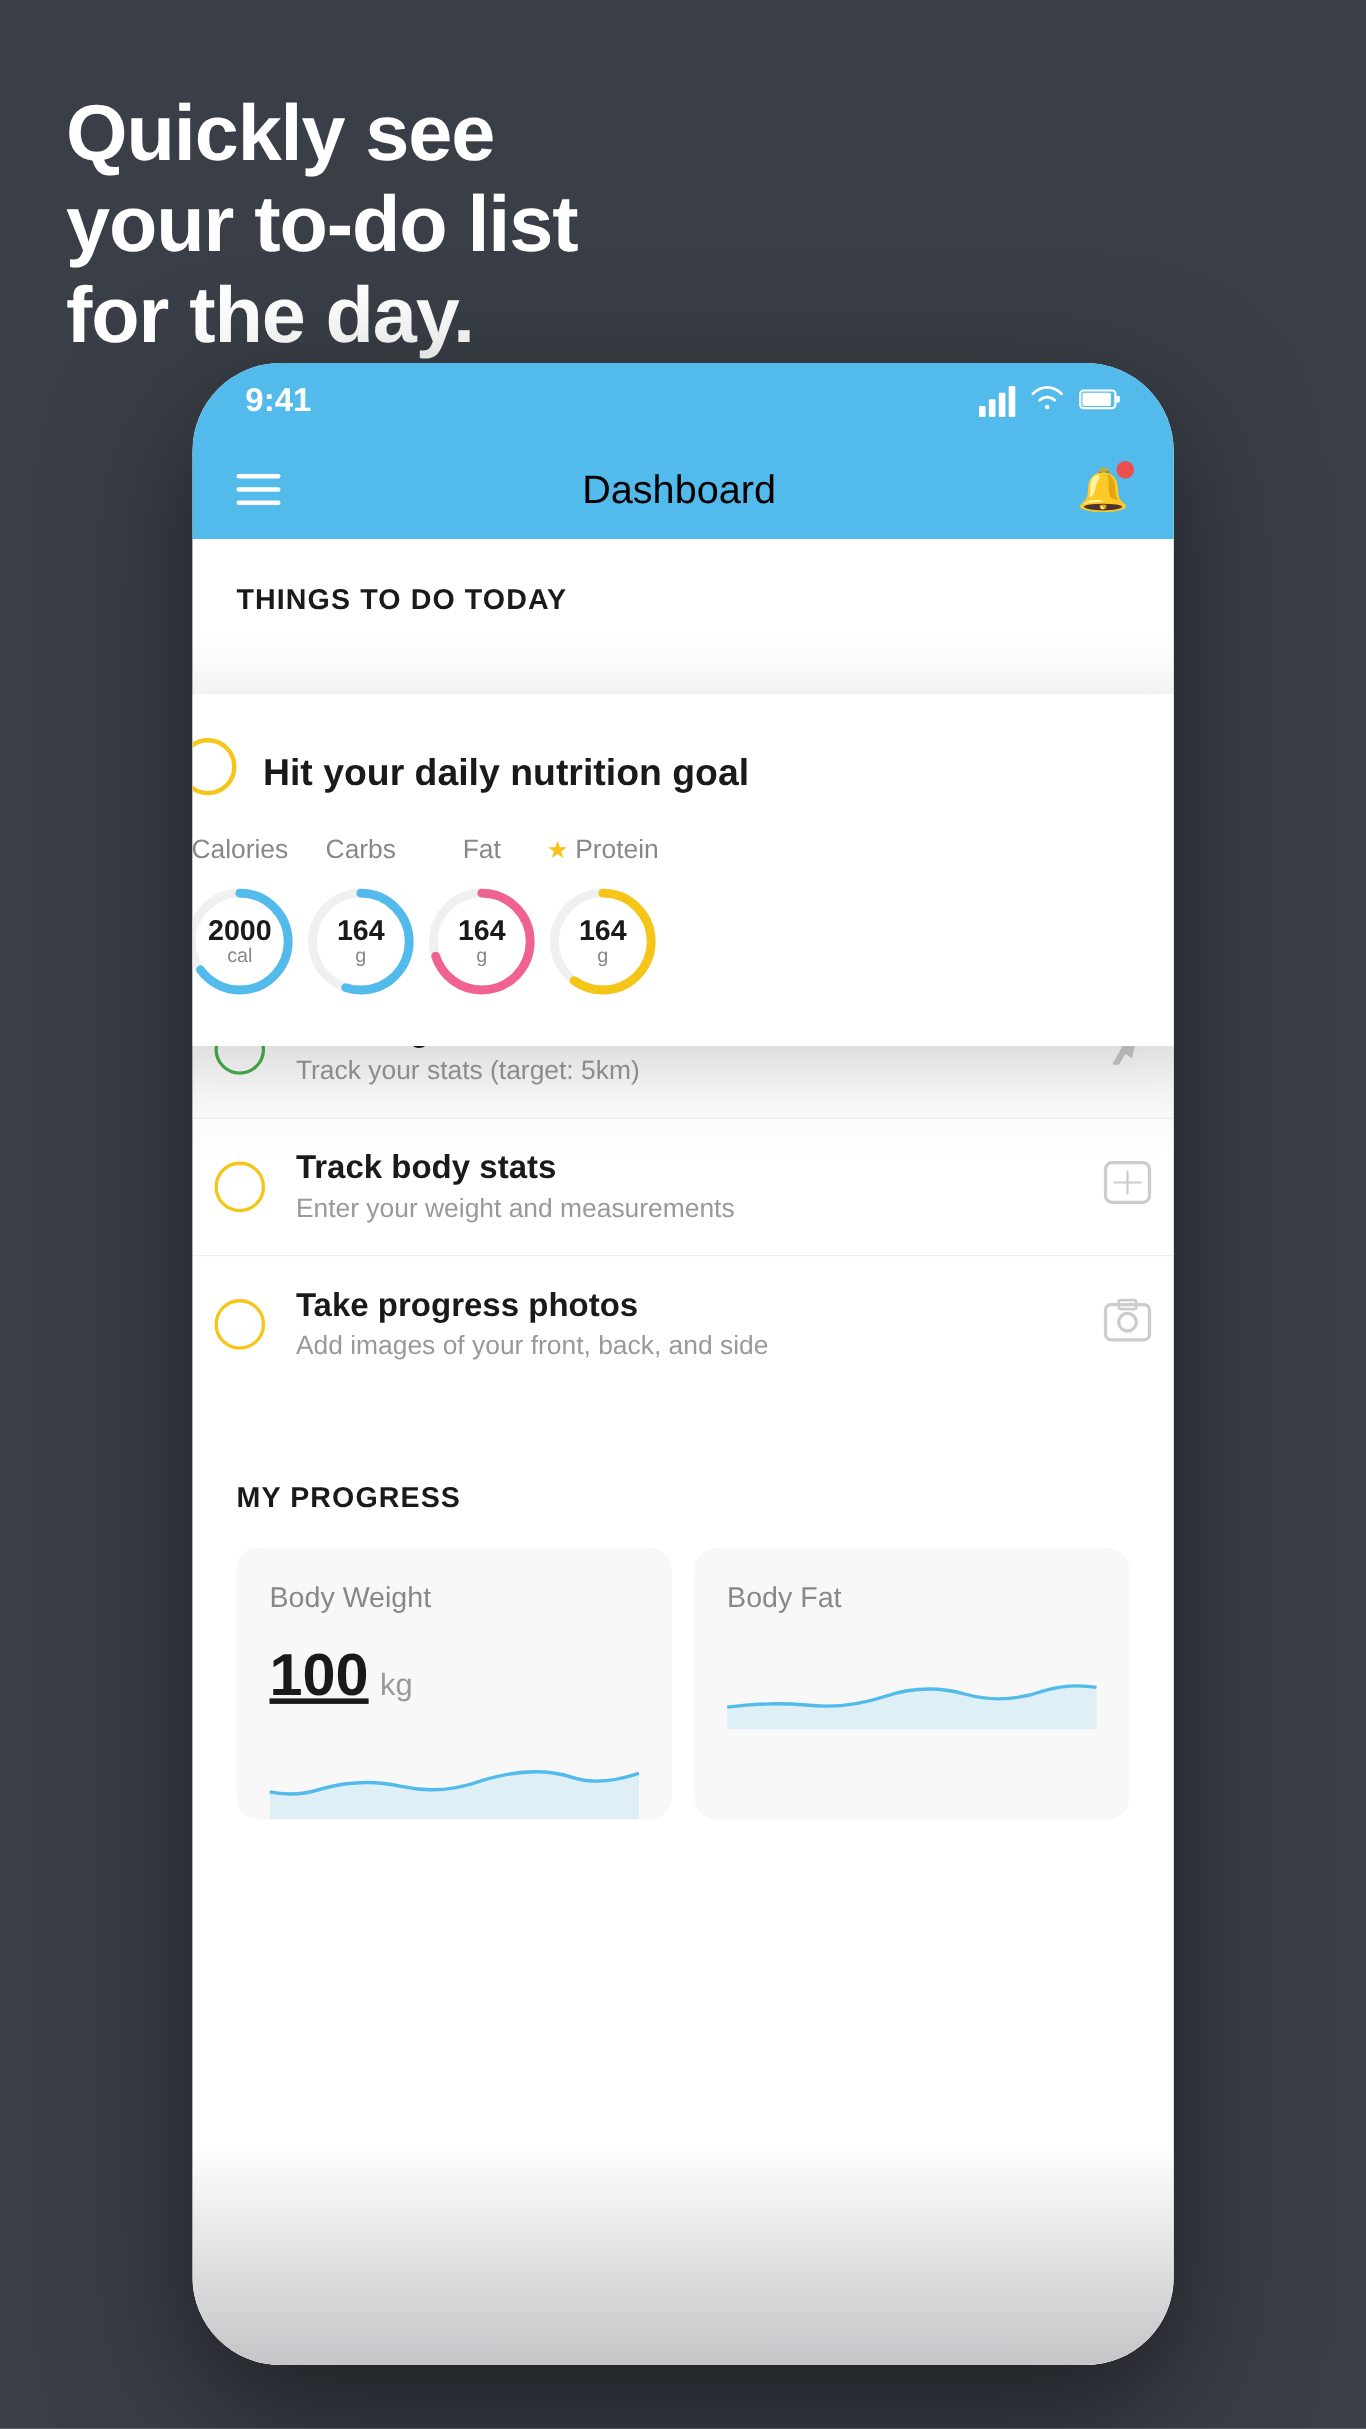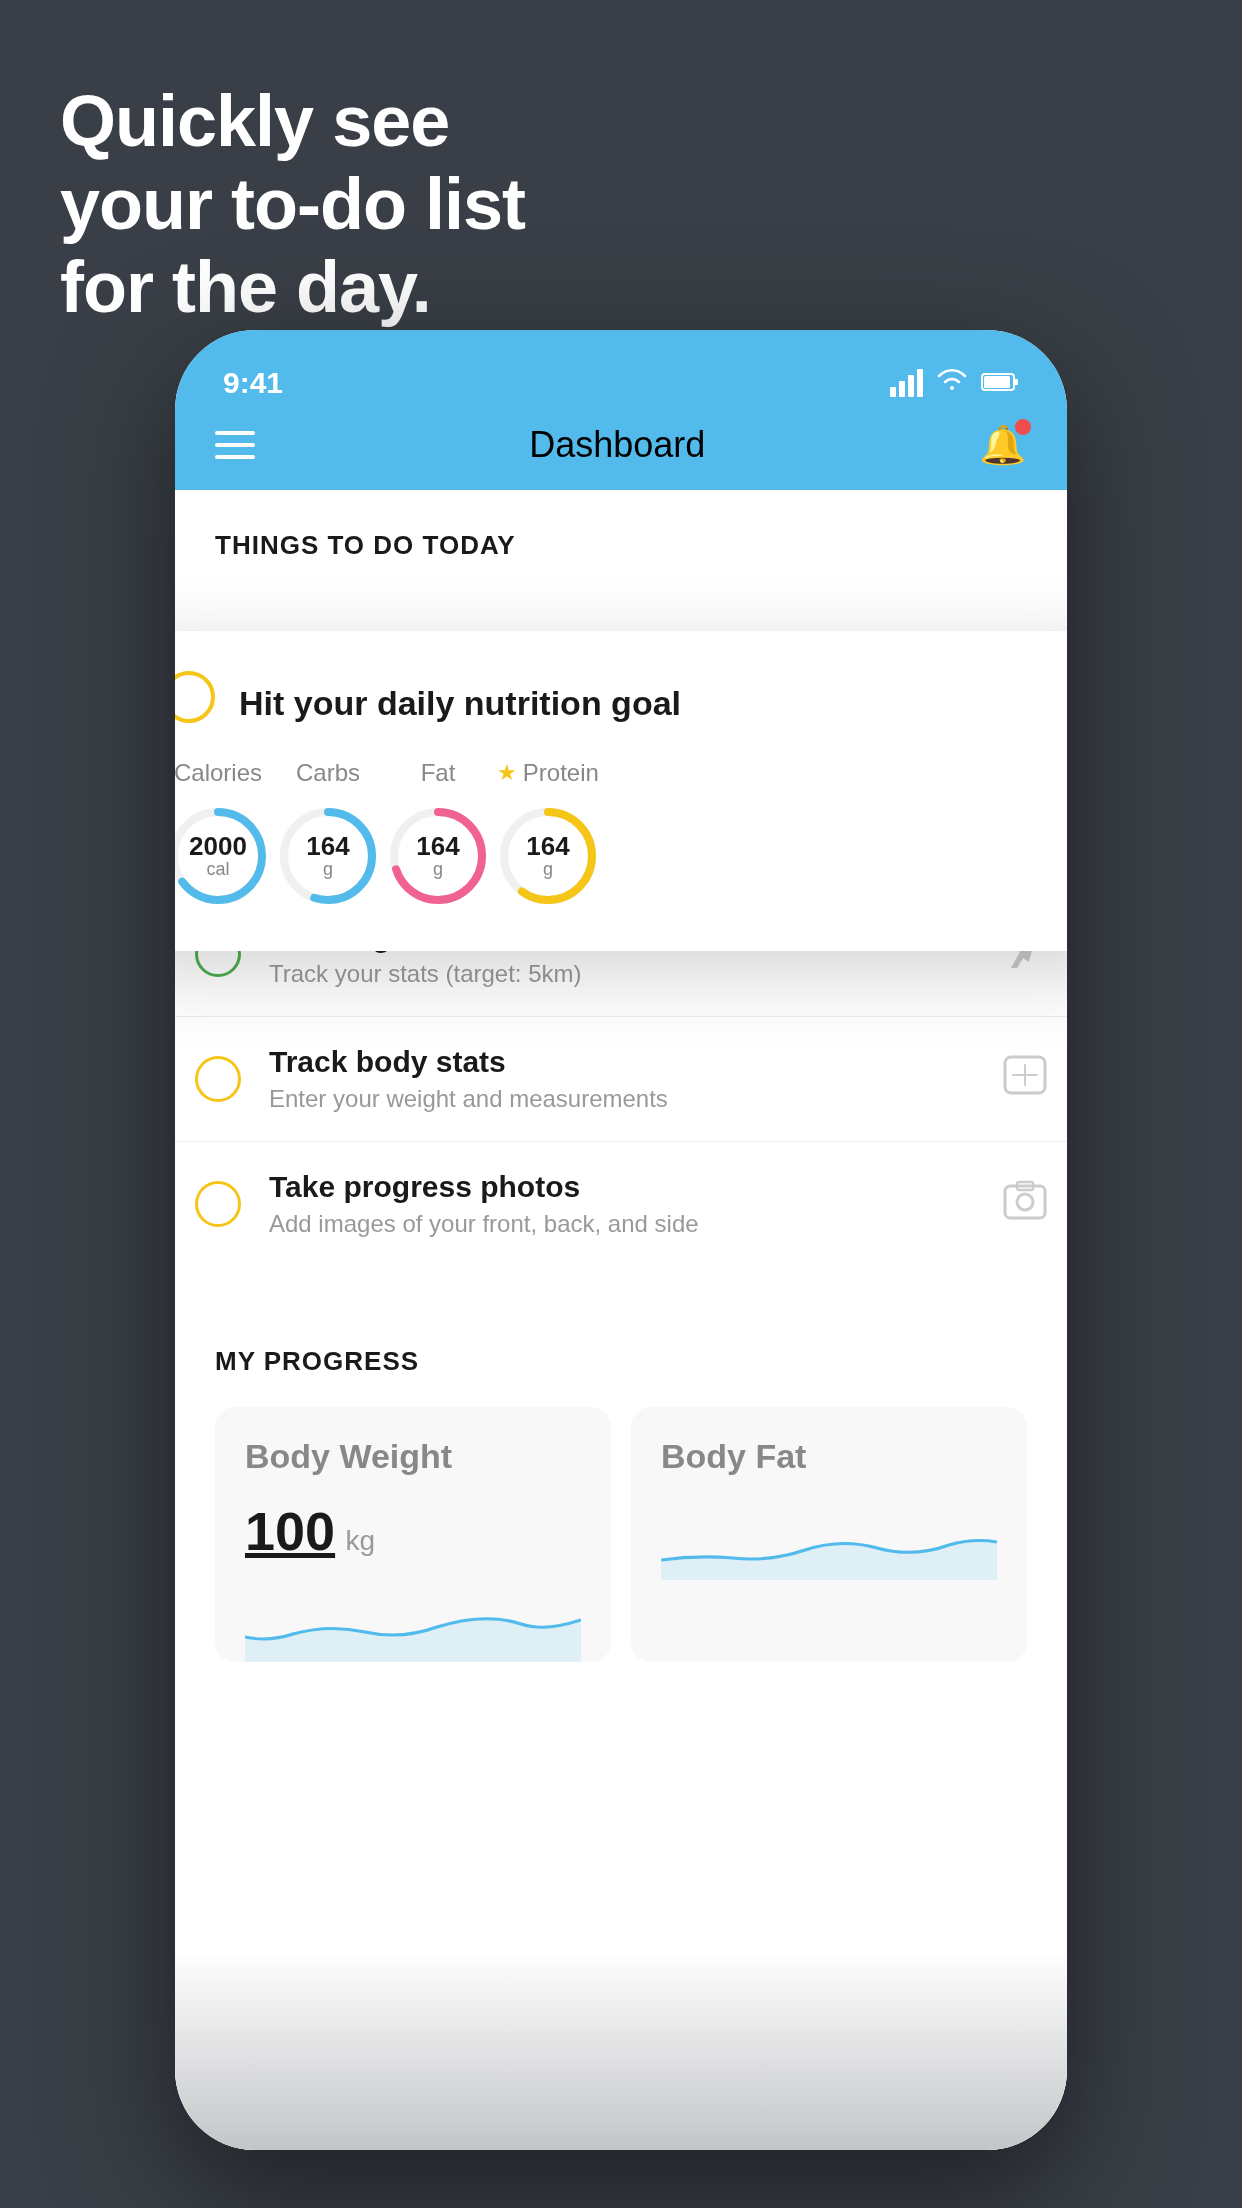--- a/index.html
+++ b/index.html
@@ -42,21 +42,21 @@
       overflow: hidden;
       box-shadow: 0 40px 120px rgba(0,0,0,0.5);
       position: relative;
     }
 
     
     .status-bar {
       background: #52bbec;
       height: 70px;
       display: flex;
-      align-items: flex-end;
+      align-items: center;
       justify-content: space-between;
       padding: 0 48px;
       color: #fff;
       font-size: 30px;
       font-weight: 600;
     }
 
     .status-icons {
       display: flex;
       align-items: center;
@@ -306,23 +306,23 @@
 
     .progress-card {
       flex: 1;
       background: #f8f8f8;
       border-radius: 20px;
       padding: 30px 30px 0 30px;
       overflow: hidden;
     }
 
     .progress-card-title {
-      font-size: 34px;
+      font-size: 26px;
       color: #888;
-      font-weight: 700;
+      font-weight: 400;
       margin-bottom: 24px;
     }
 
     .progress-value {
       font-size: 54px;
       font-weight: 800;
       color: #1a1a1a;
       display: inline-block;
       text-decoration: underline;
     }

